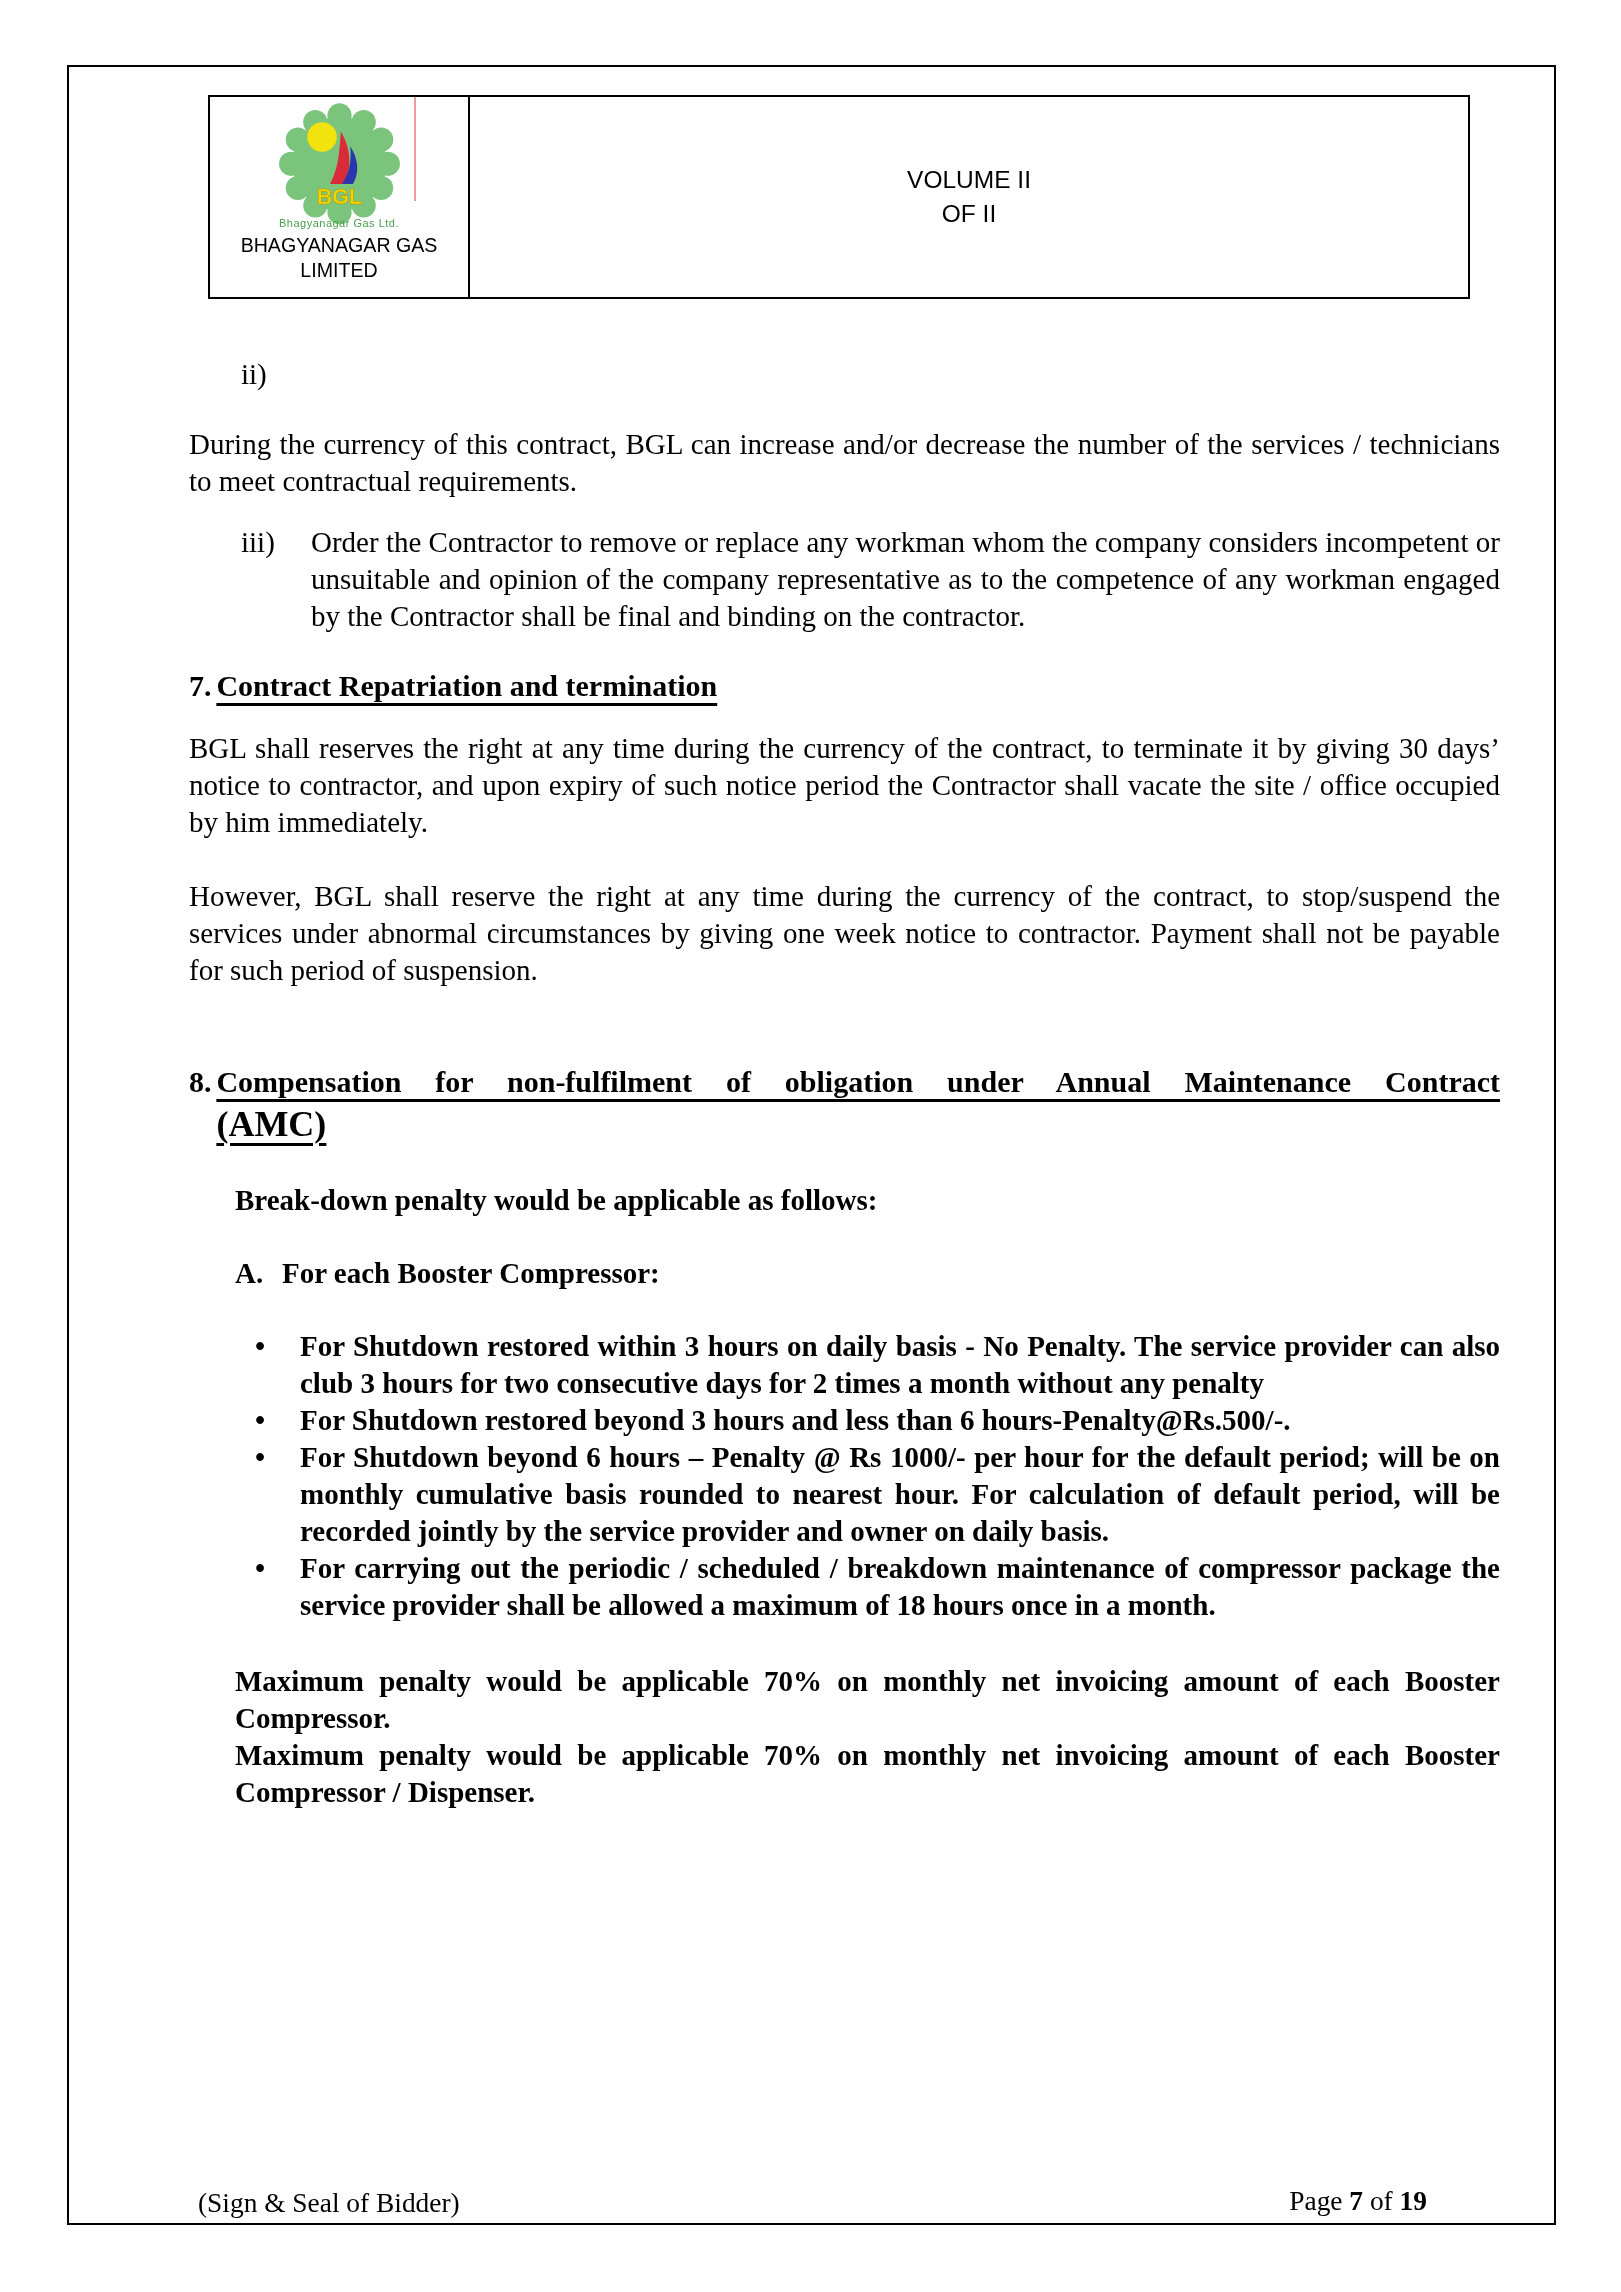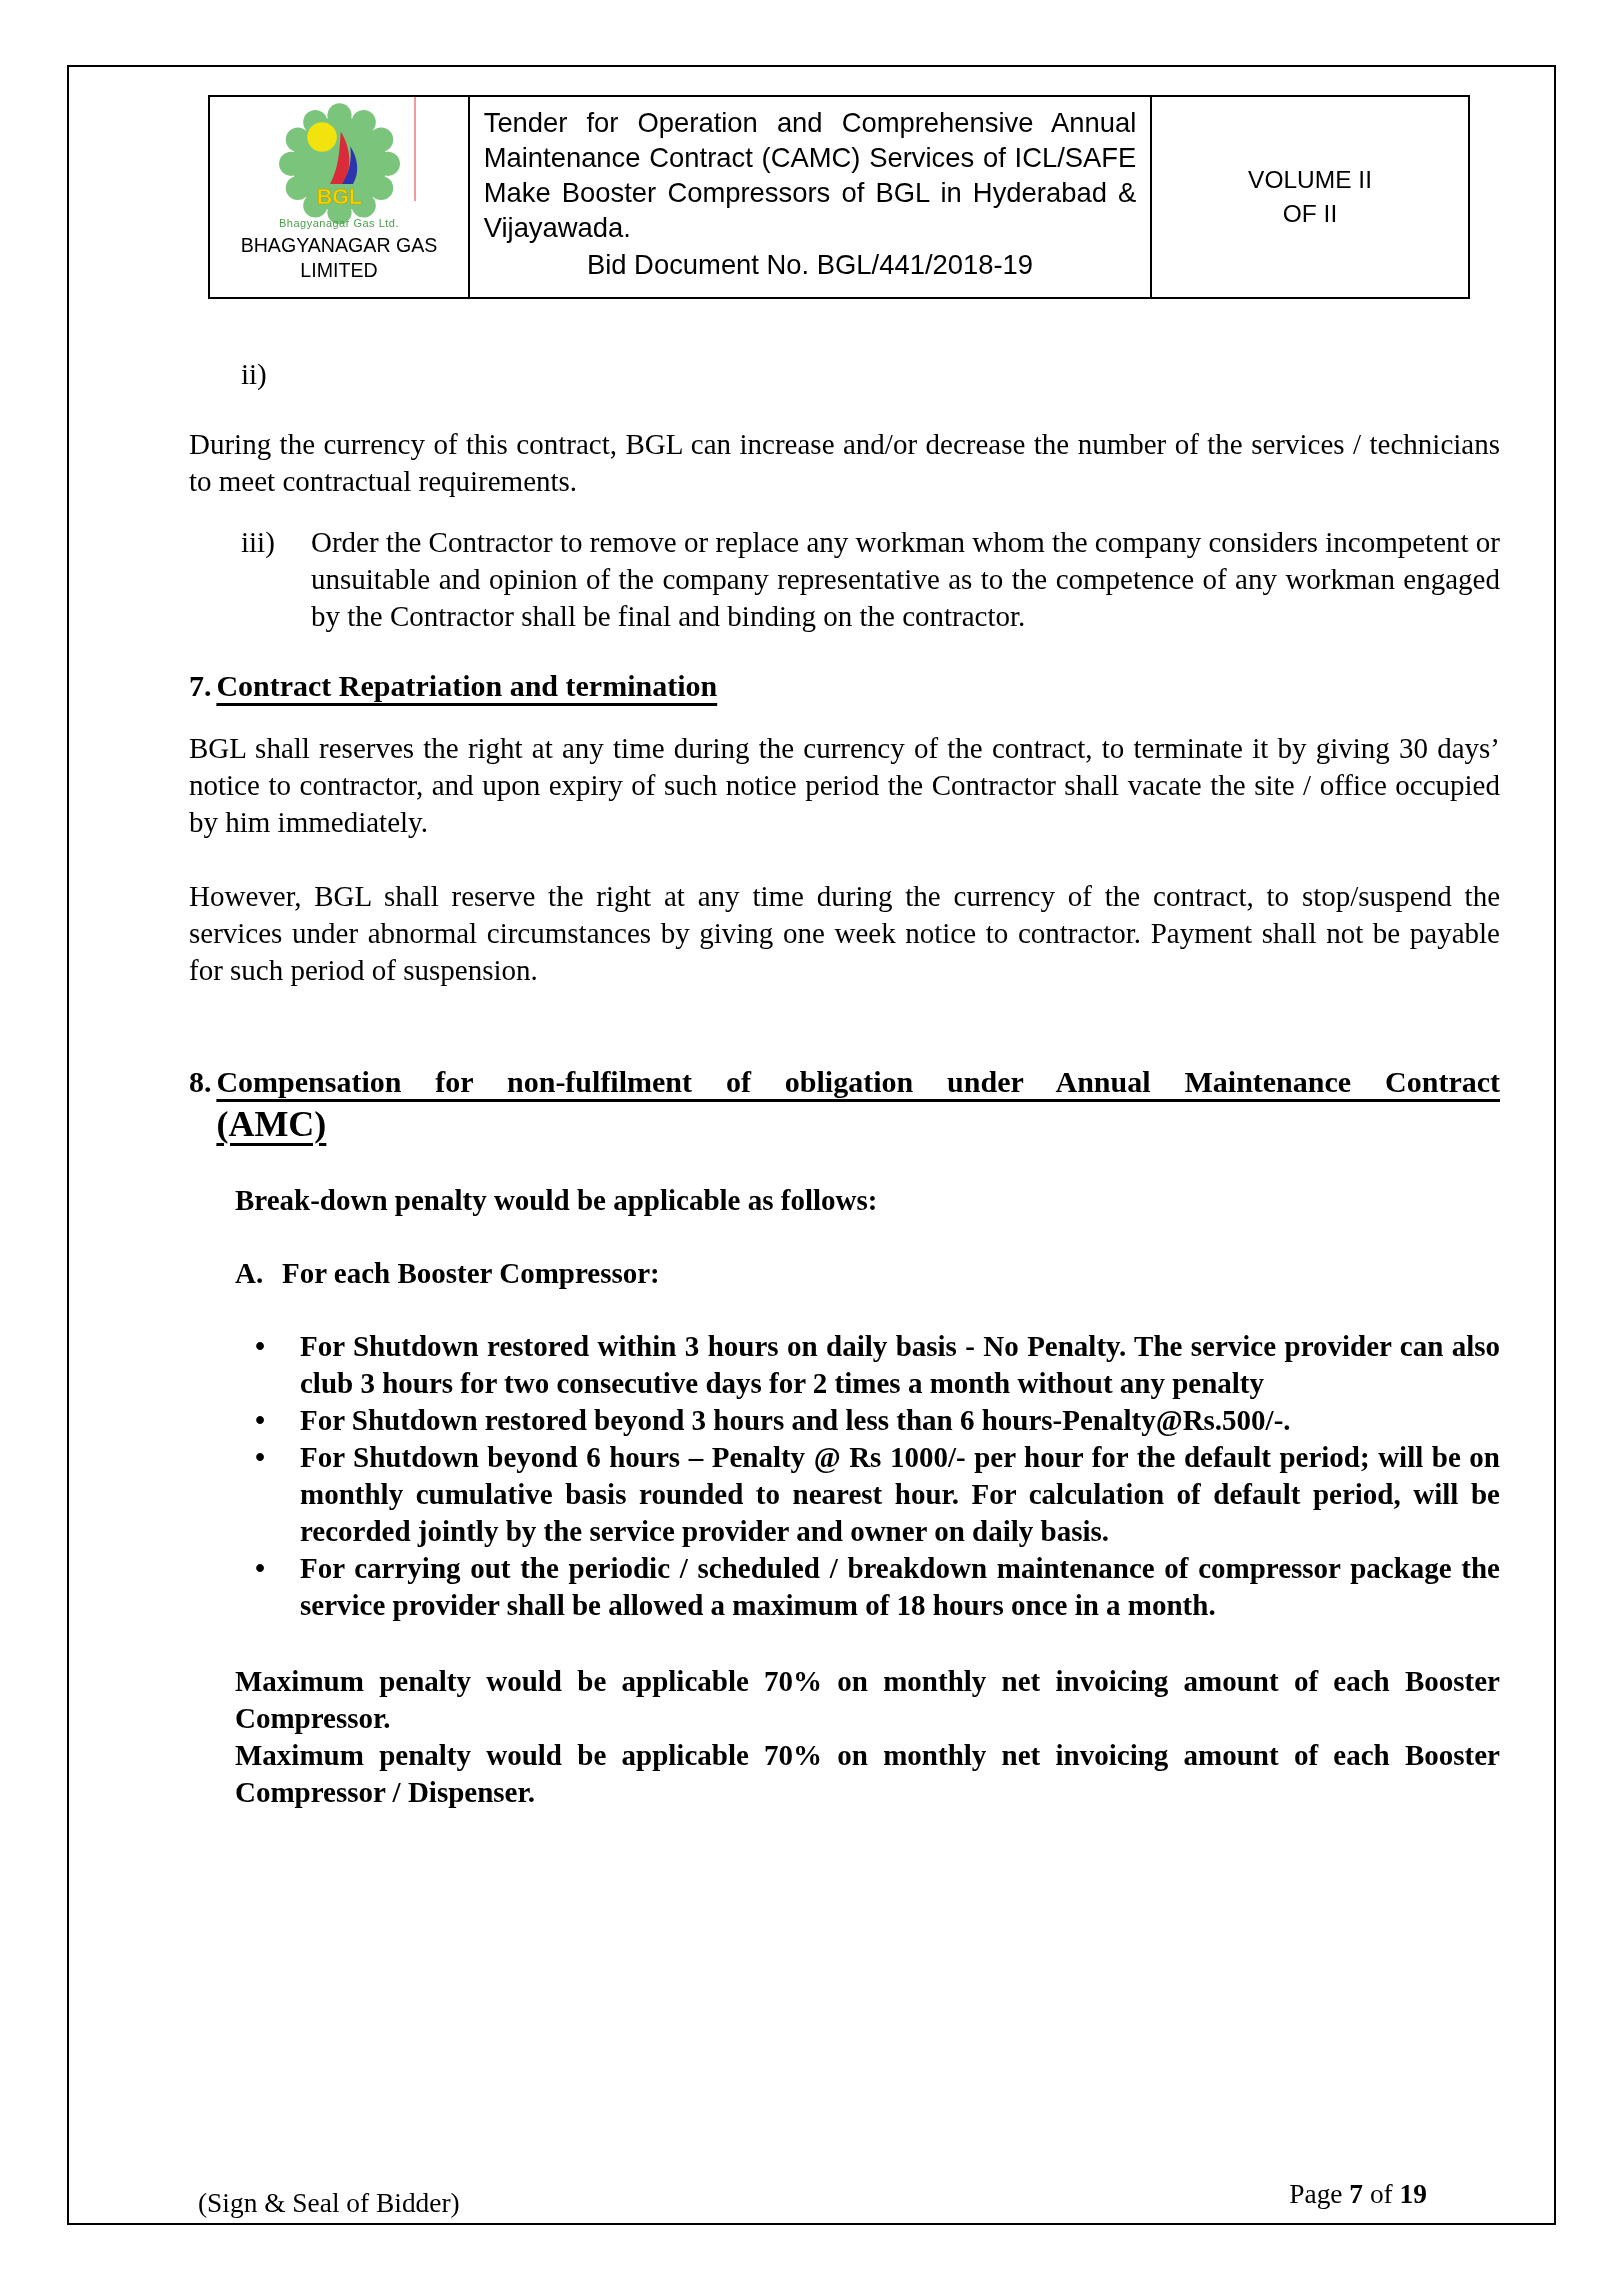--- a/index.html
+++ b/index.html
@@ -78,21 +78,21 @@
   .amc-line2 {
     margin-left:27.4px; font-weight:bold; font-size:36px; line-height:43px;
     text-decoration:underline; text-decoration-thickness:2.9px; text-underline-offset:6.9px;
     display:inline-block;
   }
   
   .footer-left {
     position:absolute; left:129px; bottom:3.9px; font-size:27.4px;
   }
   .footer-right {
-    position:absolute; right:127px; bottom:13px; font-size:27.4px;
+    position:absolute; right:127px; bottom:6px; font-size:27.4px;
   }
   .mt24 { margin-top:23.5px; } .mt30 { margin-top:29px; } .mt34 { margin-top:33px; }
   .mt37 { margin-top:36px; } .mt38 { margin-top:37px; } .mt40 { margin-top:39px; }
   .mt56 { margin-top:55px;flex-direction:column; } .mt72 { margin-top:71px; }
 </style>
 </head>
 <body>
 
 <div class="page-border">
 
@@ -117,27 +117,20 @@
         <circle cx="37" cy="26" r="11" fill="#f2e30e"></circle>
         <path d="M51 22 C58 34 60 48 53 61 L43 61 C50 48 50 34 51 22 Z" fill="#d92b3a"></path>
         <path d="M58 33 C64 42 65 53 60 61 L52 61 C58 52 59 42 58 33 Z" fill="#2a35ae"></path>
         <text x="50" y="76" text-anchor="middle" font-family="Liberation Sans, sans-serif" font-size="16" font-weight="bold" fill="#f0d500" stroke="#b89a00" stroke-width="0.4">BGL</text>
       </svg>
       <div class="logo-caption">Bhagyanagar Gas Ltd.</div>
       <div class="company-name">BHAGYANAGAR GAS LIMITED</div>
       <div class="red-artifact"></div>
     </div>
 
-    <div class="cell title-cell">
-      <div class="title-line">Tender for Operation and Comprehensive Annual</div>
-      <div class="title-line">Maintenance Contract (CAMC) Services of ICL/SAFE</div>
-      <div class="title-line">Make Booster Compressors of BGL in Hyderabad &amp;</div>
-      <div class="title-line last">Vijayawada.</div>
-      <div class="bid-line">Bid Document No. BGL/441/2018-19</div>
-    </div>
 
     <div class="cell volume-cell">
       <div>VOLUME II</div>
       <div>OF II</div>
     </div>
   </div>
 
   <div class="content">
 
     <div class="item mt56">

